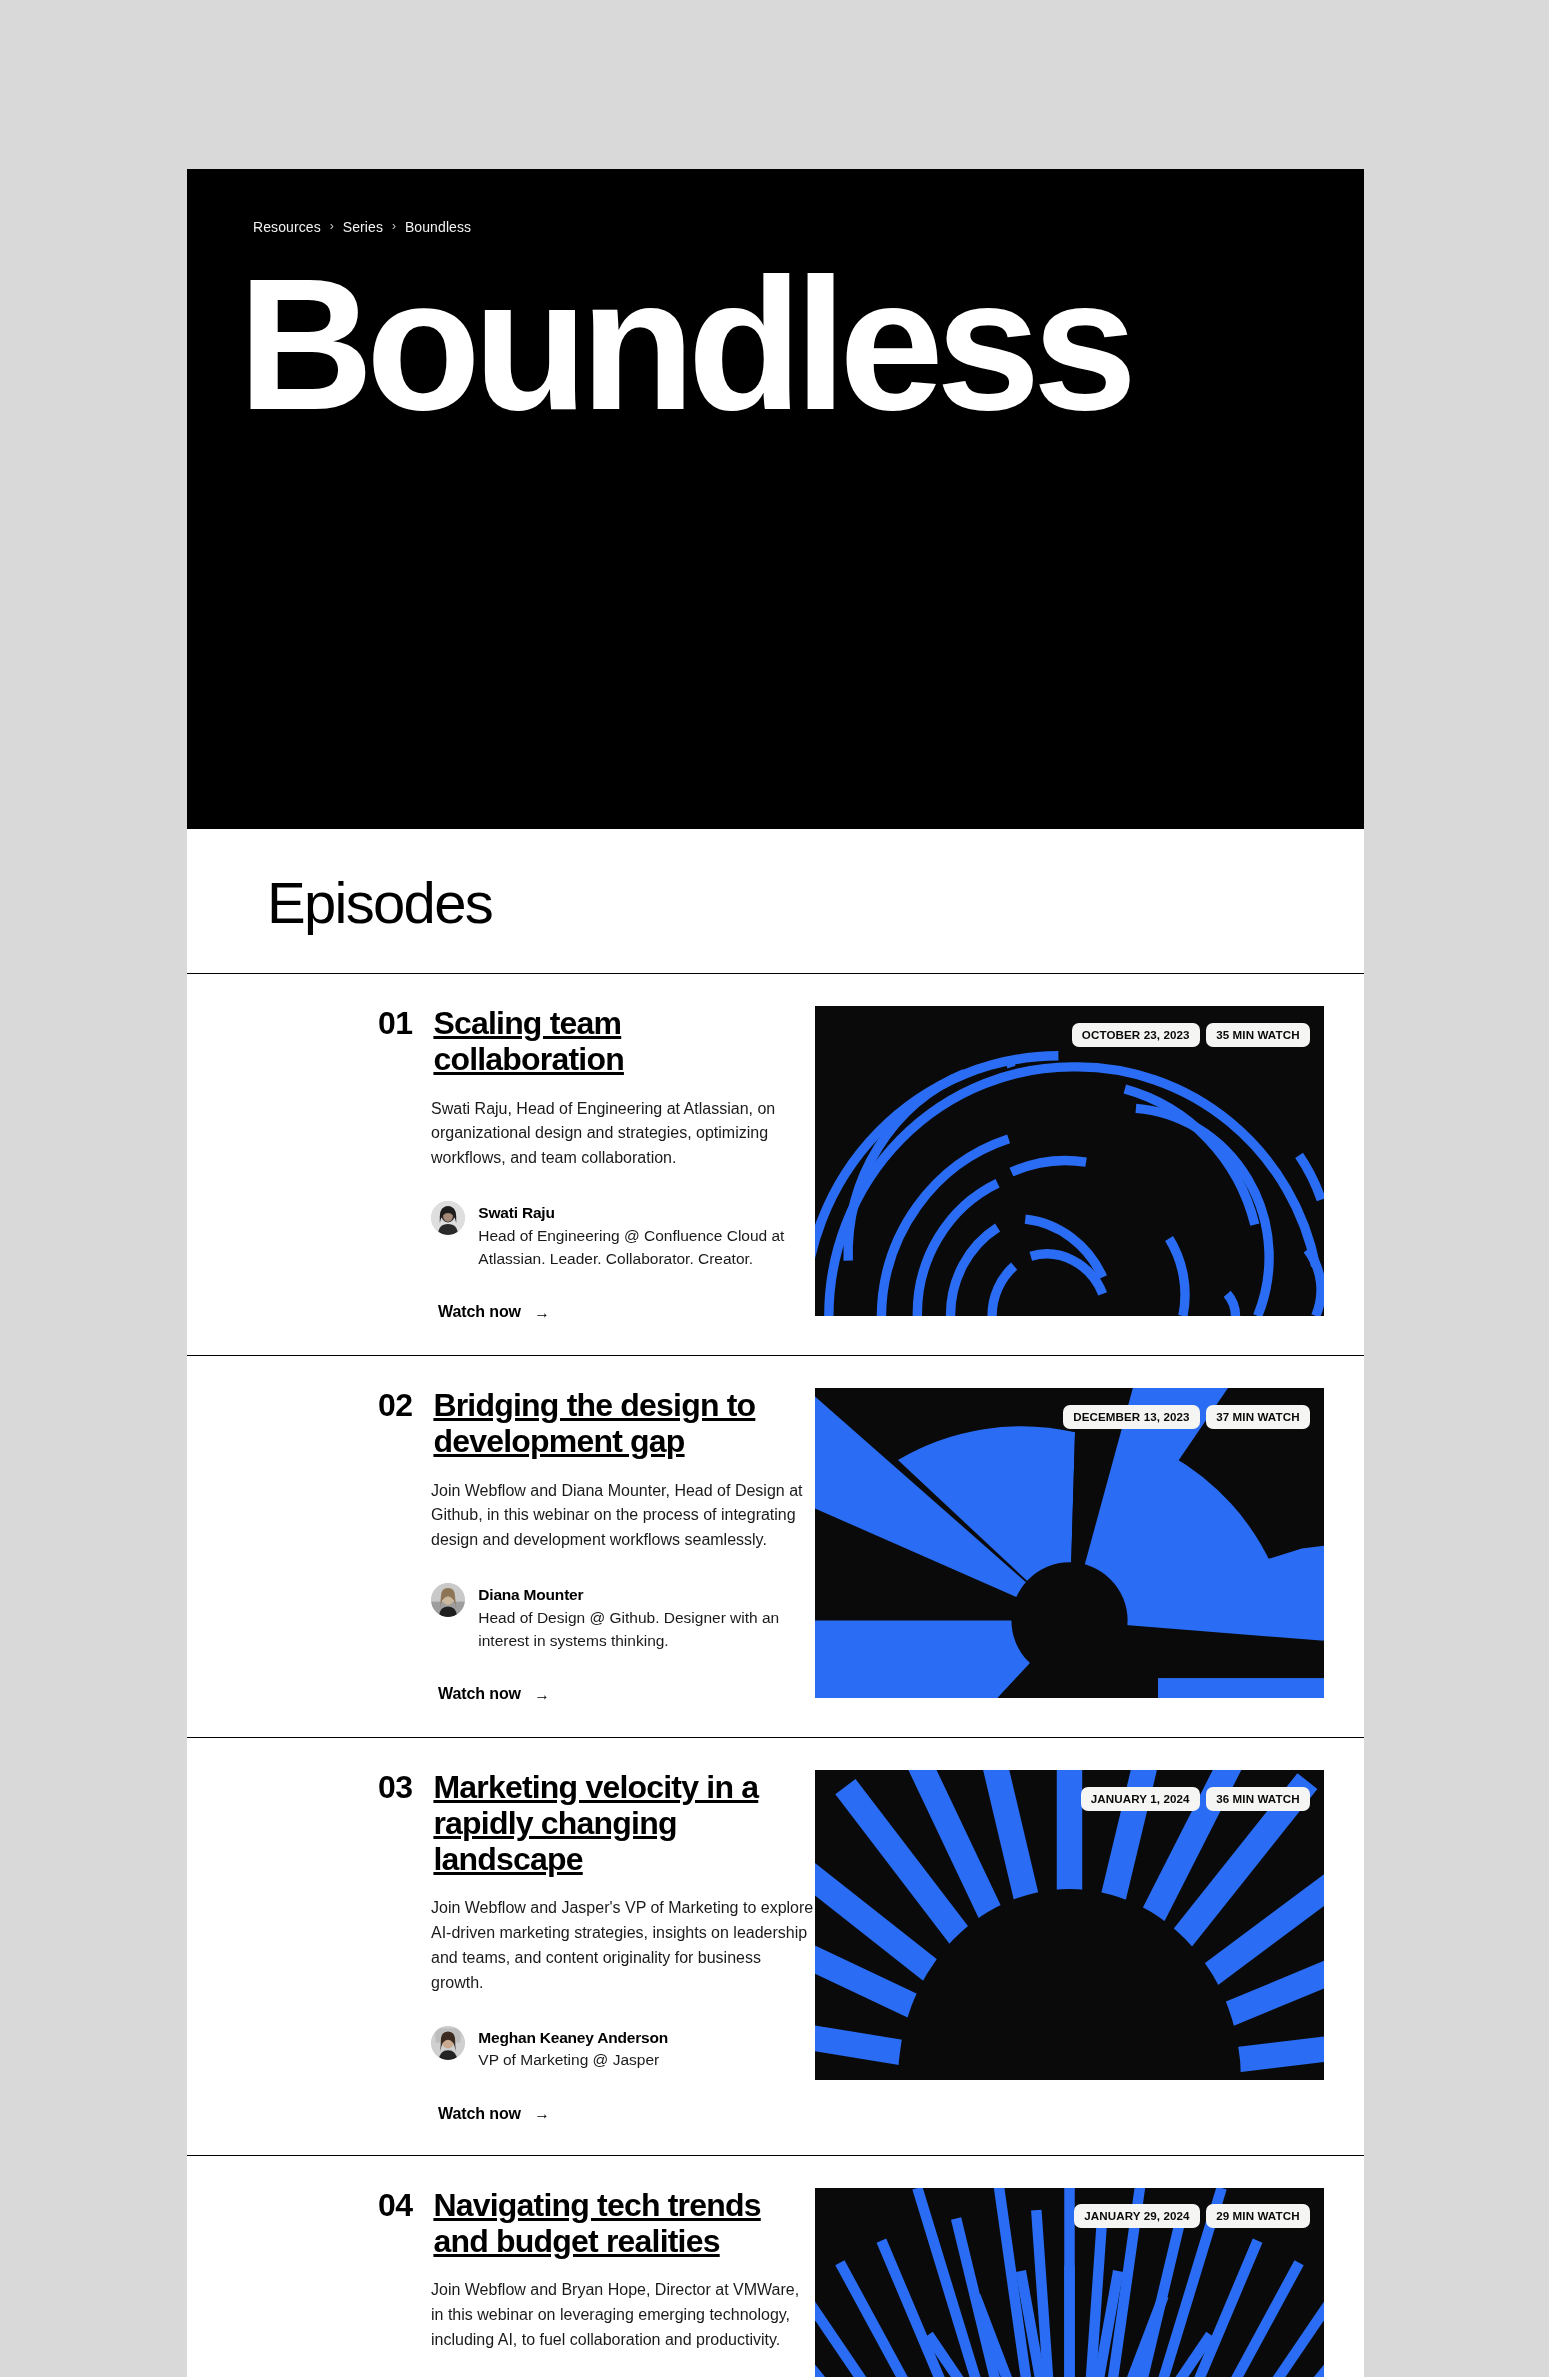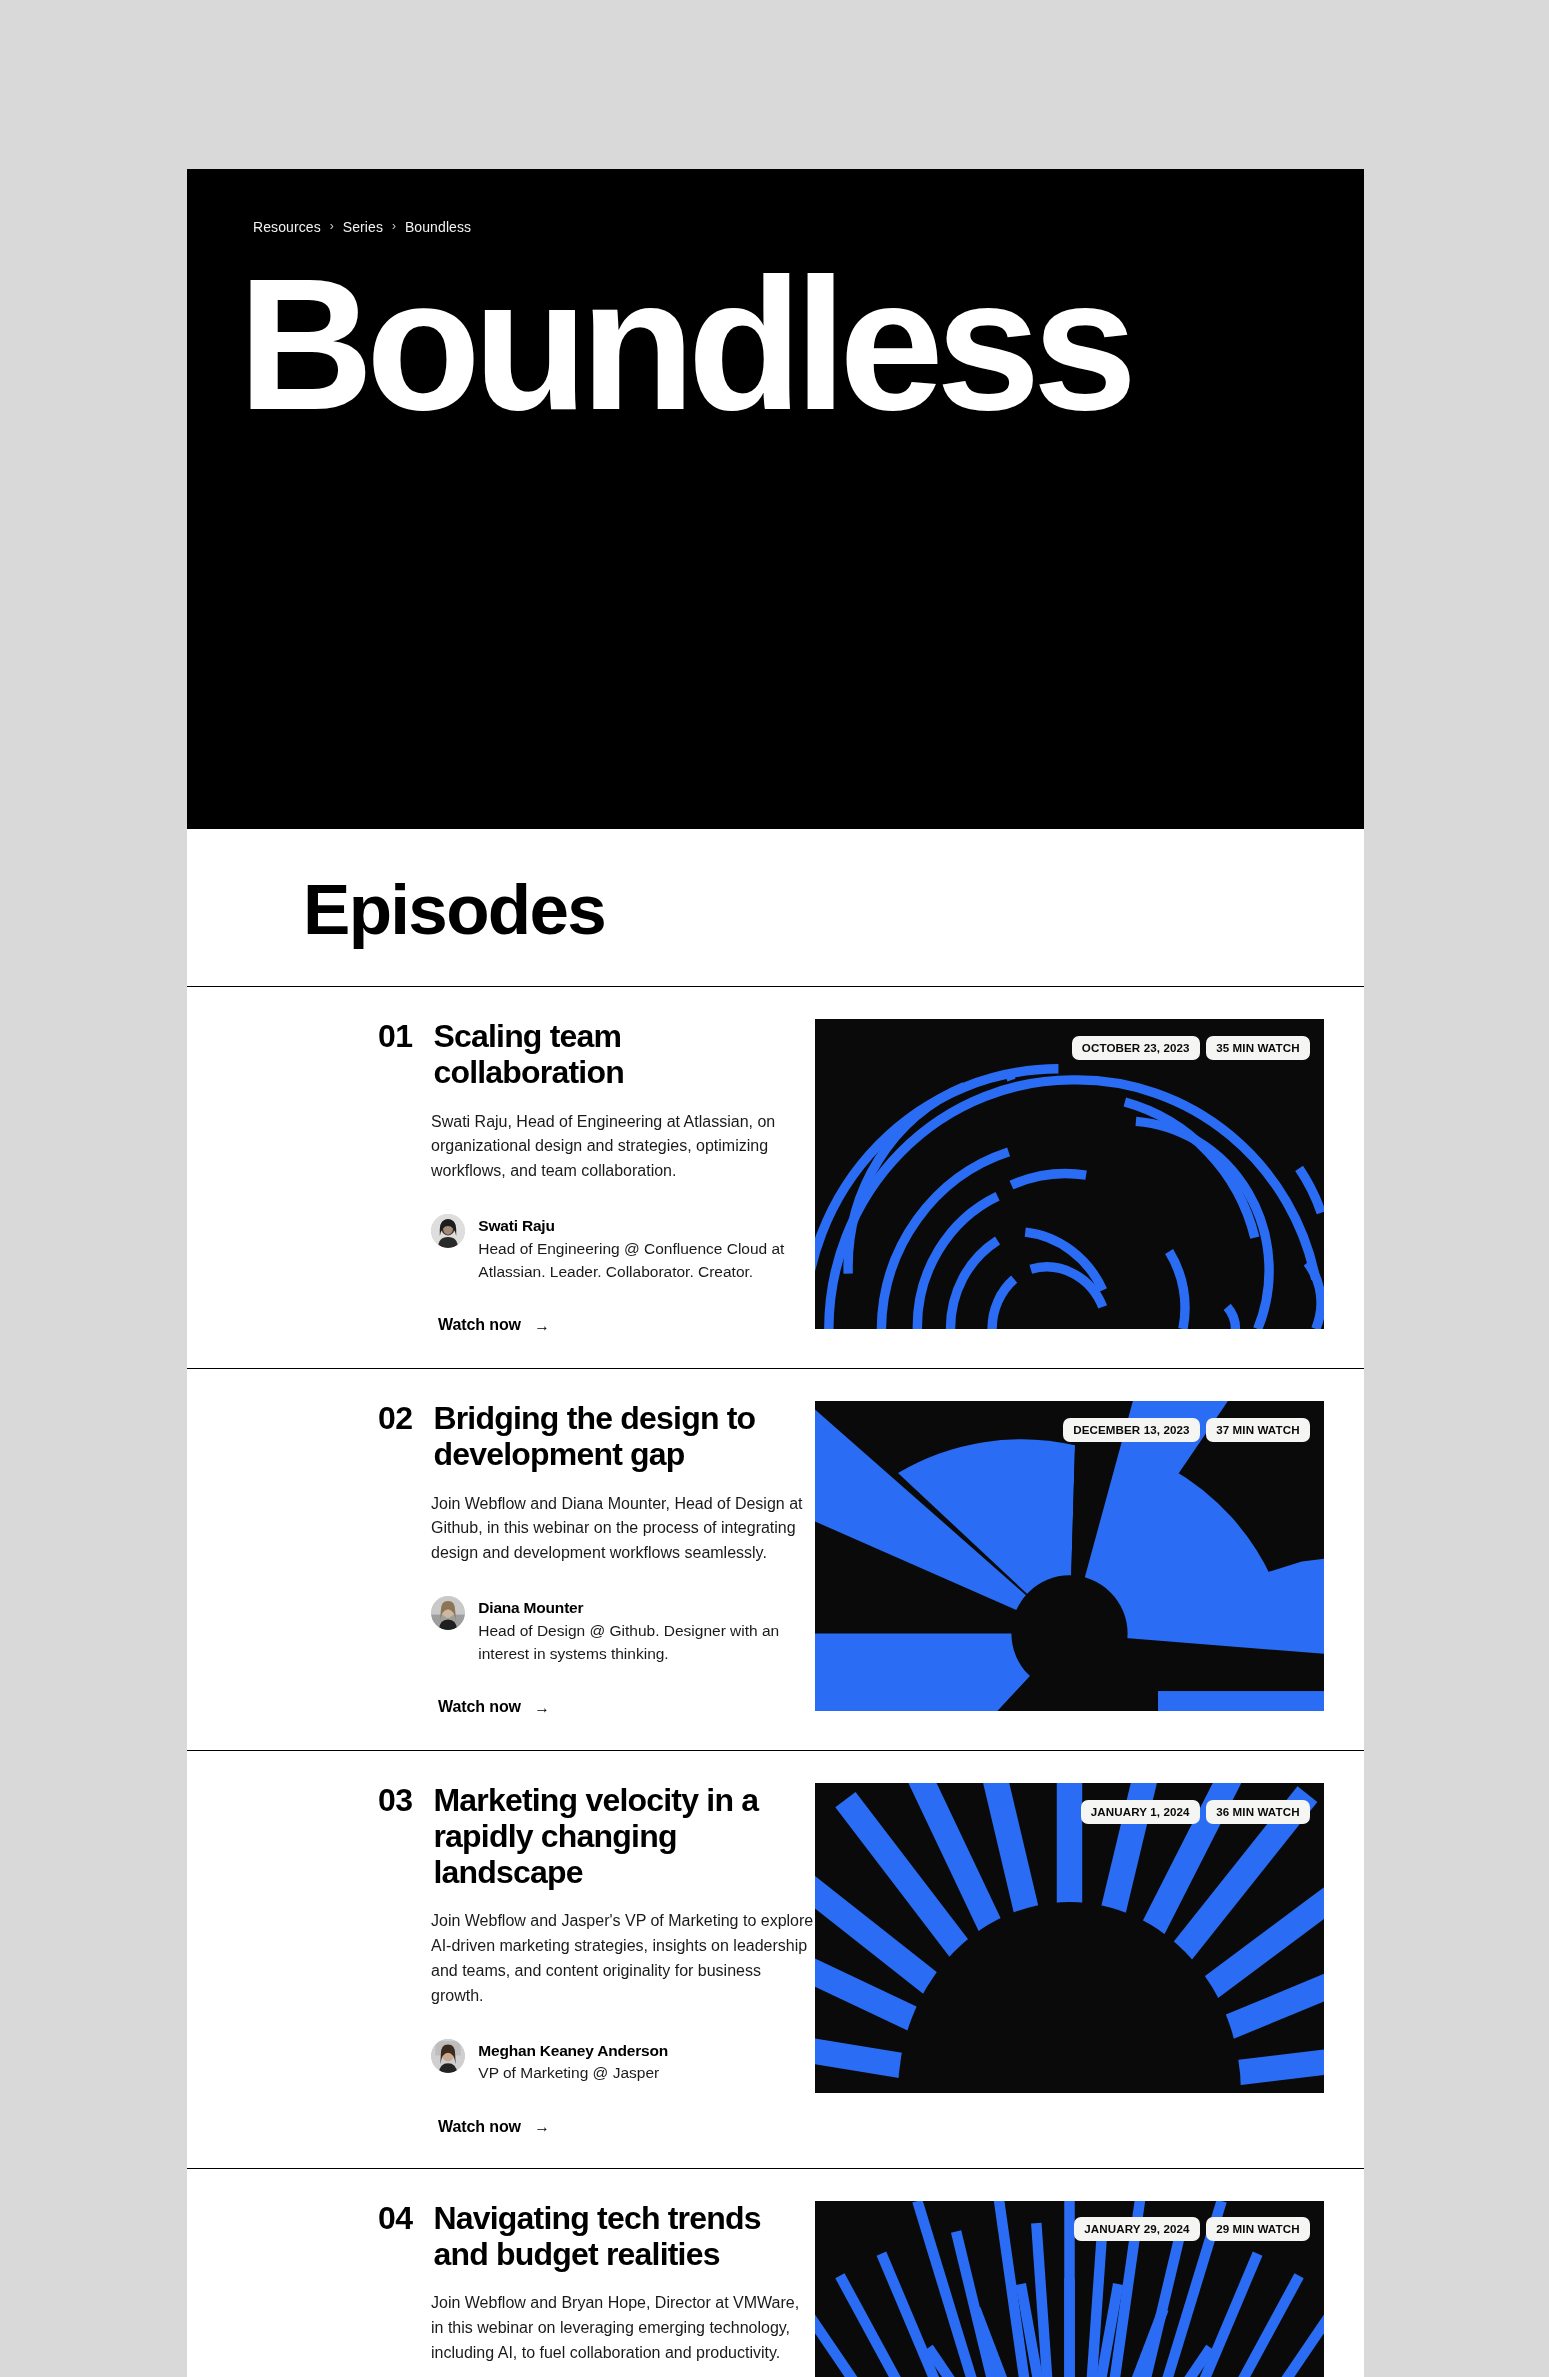--- a/index.html
+++ b/index.html
@@ -78,24 +78,24 @@
     width: 35px;
     height: 50px;
   }
 
   
   .episodes-head {
     border-bottom: 1.7px solid #000;
     padding: 45px 0 41px 0;
   }
   .episodes-head h2 {
-    margin-left: 116px;
-    font-size: 71px;
+    margin-left: 80px;
+    font-size: 58px;
     line-height: 1;
-    font-weight: 700;
+    font-weight: 400;
     letter-spacing: -1.7px;
     color: #000;
   }
 
   
   .episode {
     display: flex;
     align-items: flex-start;
     border-bottom: 1.7px solid #000;
     padding: 32px 61px 32px 191px;
@@ -125,20 +125,21 @@
     color: #000;
     flex: 0 0 auto;
   }
   .ep-title {
     font-size: 32px;
     font-weight: 700;
     line-height: 1.12;
     letter-spacing: -0.8px;
     color: #000;
     max-width: 443px;
+    text-decoration: underline;
   }
 
   .ep-desc {
     margin-left: 53px;
     margin-top: 19px;
     font-size: 16px;
     line-height: 1.55;
     color: #1a1a1a;
     max-width: 459px;
   }

